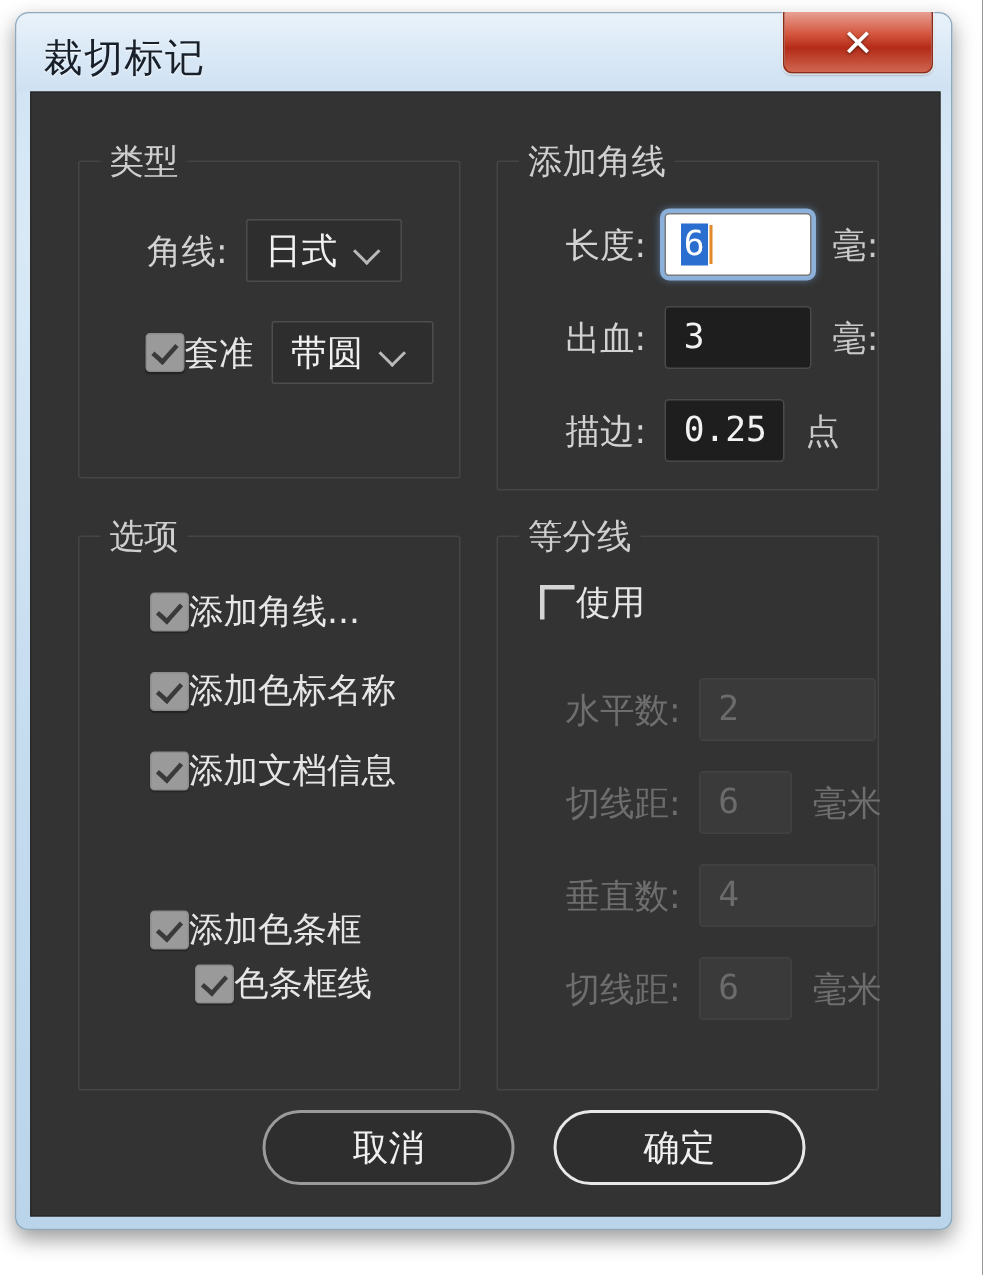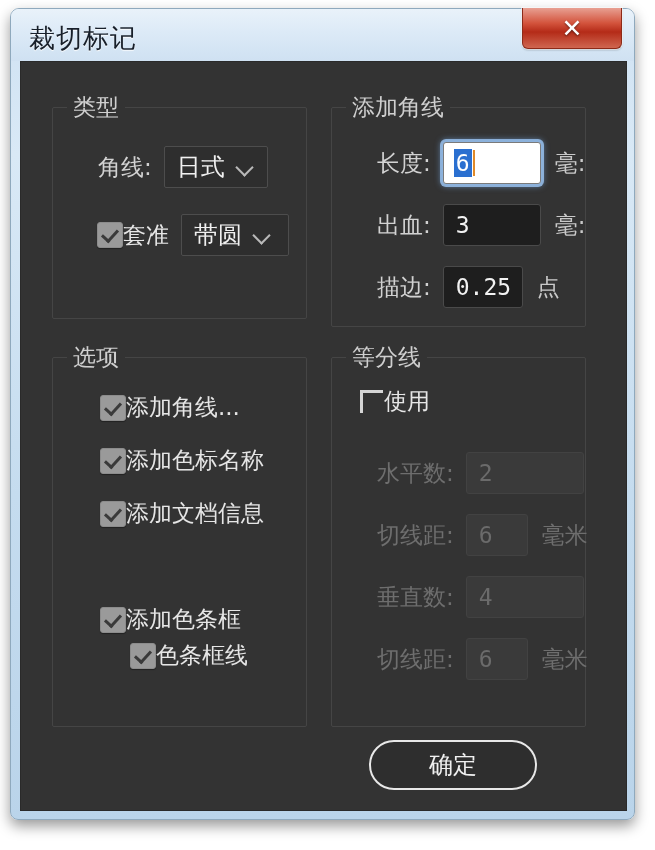--- a/index.html
+++ b/index.html
@@ -306,18 +306,21 @@
 
       <div class="row" style="left:28px;top:280px;">
         <div class="lbl dim">切线距:</div>
         <div class="input disabled" style="width:62px;margin-left:12px;">
           <div class="txt">6</div>
         </div>
         <div class="unit dim">毫米</div>
       </div>
     </div>
 
+    <div class="btn cancel">
+      <span>取消</span>
+    </div>
     <div class="btn ok">
       <span>确定</span>
     </div>
 
   </div>
 </div>
 
 </body></html>

